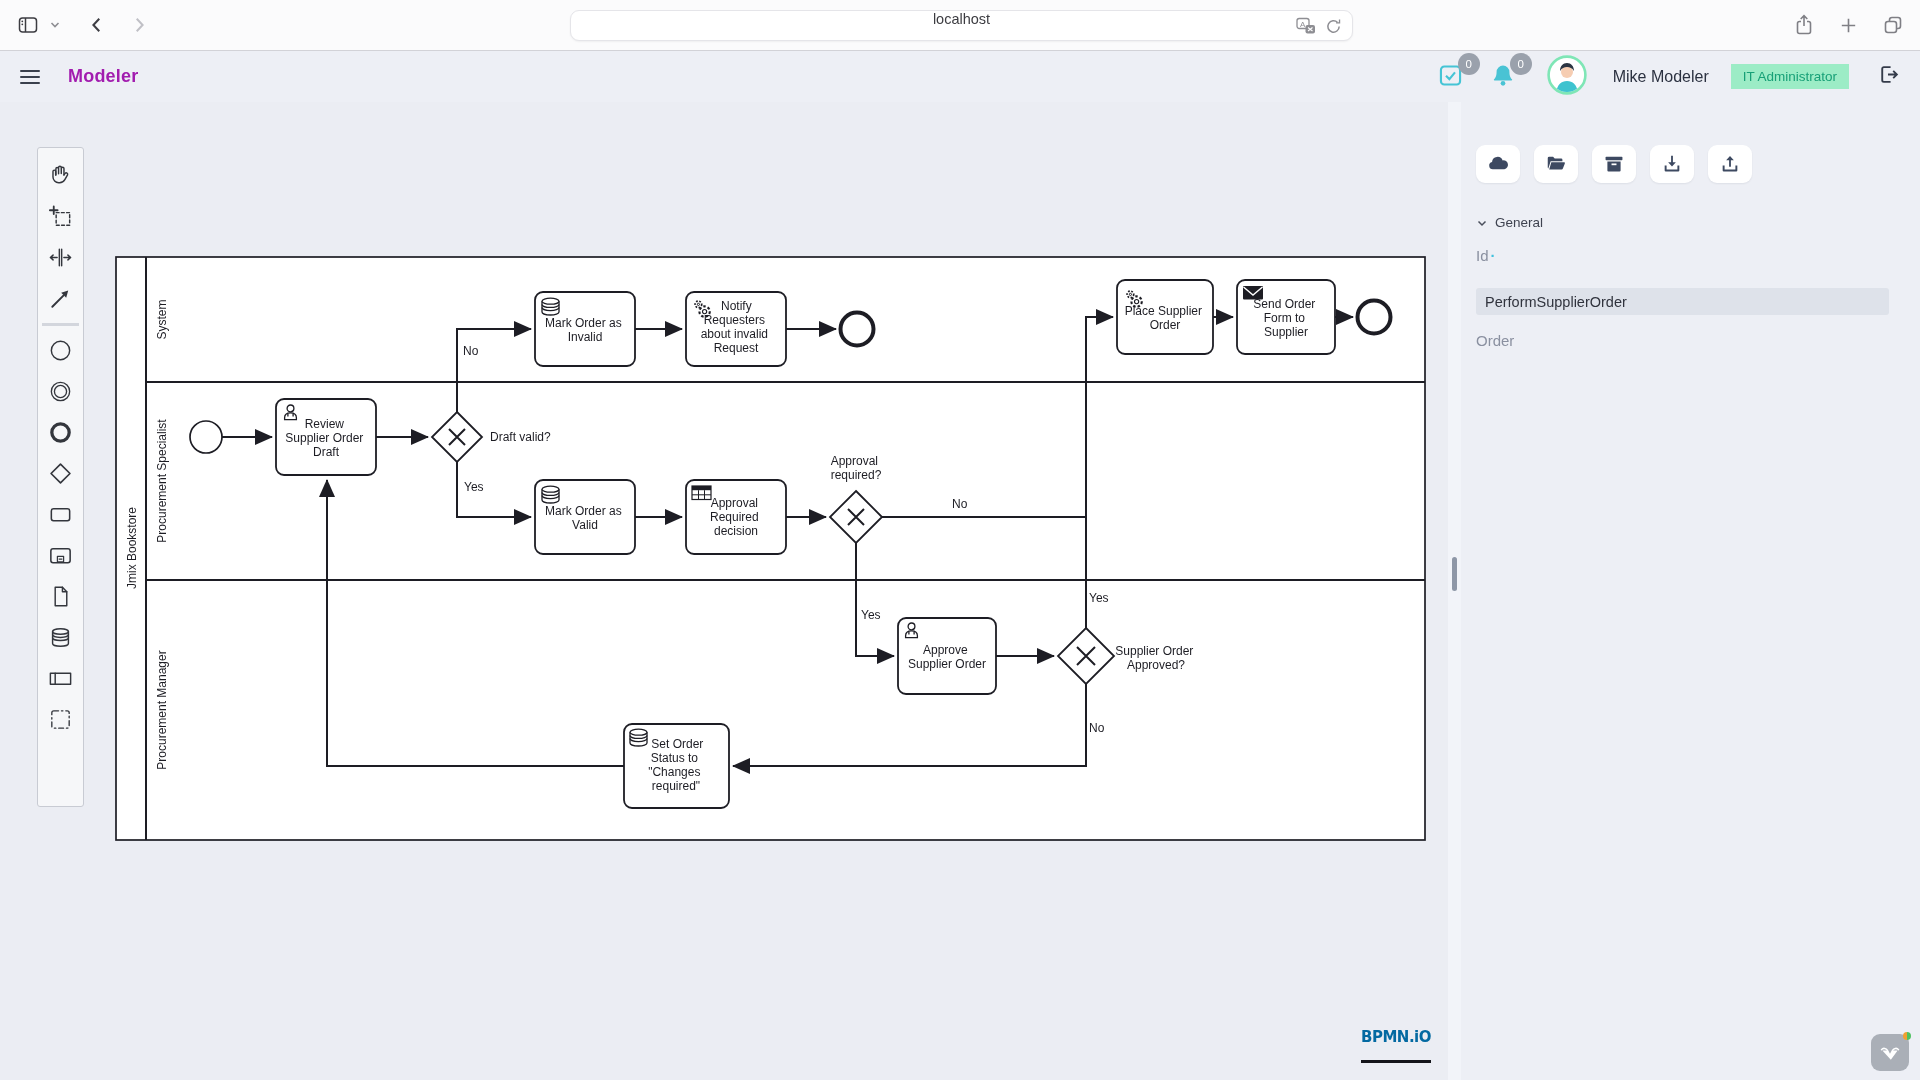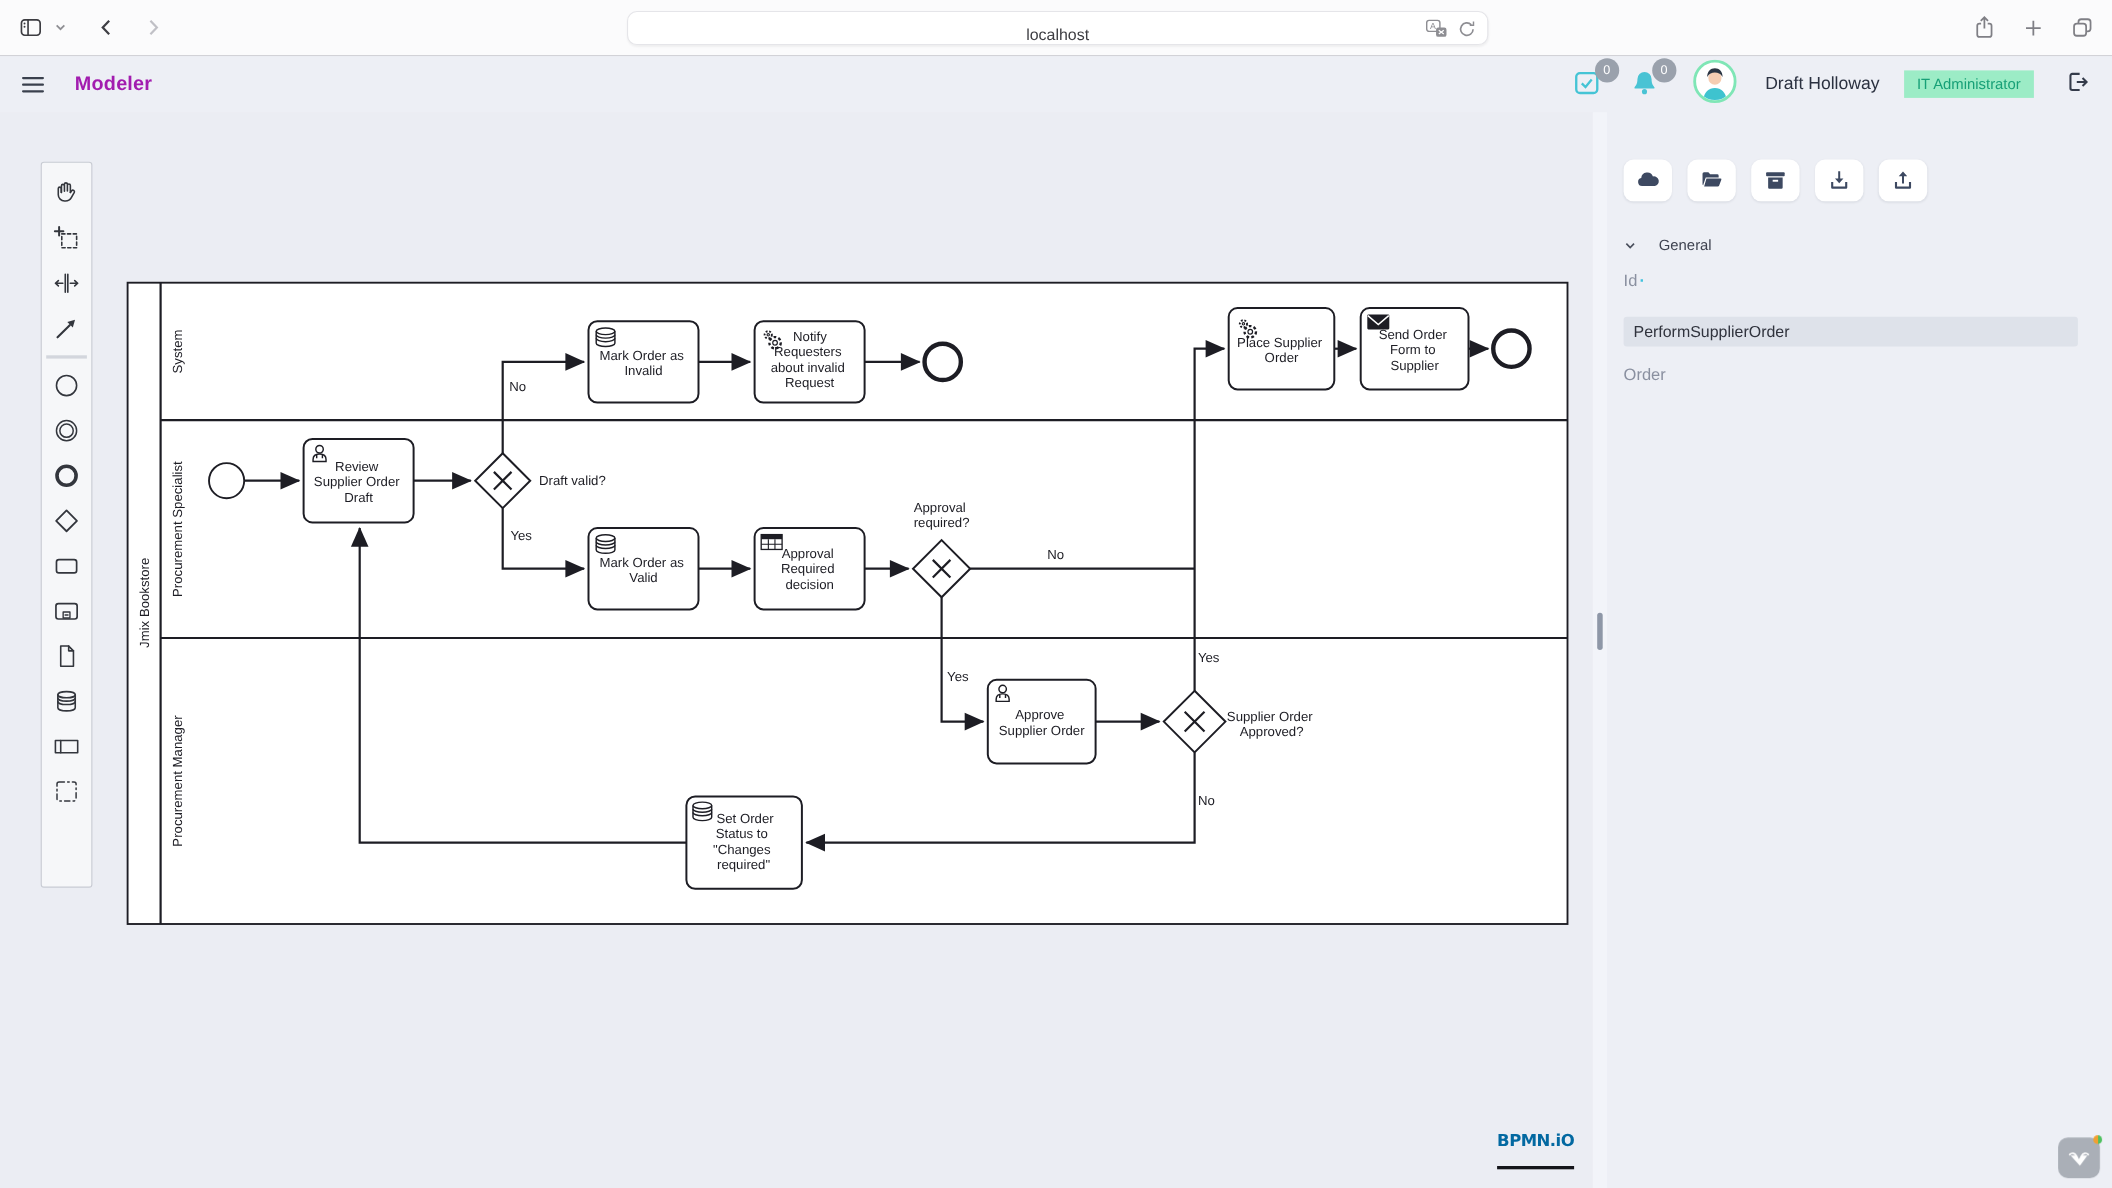--- a/index.html
+++ b/index.html
@@ -6,21 +6,21 @@
   html,body { width:1920px; height:1080px; overflow:hidden;
     font-family:"Liberation Sans", sans-serif; background:#ebedf3; }
 
   
   .browser-bar { position:relative; height:51px; background:#fbfbfc;
     border-bottom:1px solid #d2d2d7; }
   .bb-left { position:absolute; left:16px; top:0; height:50px; display:flex; align-items:center; gap:10px; }
   .addr-pill { position:absolute; left:570px; top:10px; width:783px; height:31px;
     background:#fff; border:1px solid #e5e5e9; border-radius:9px;
     box-shadow:0 1px 2px rgba(0,0,0,.05);
-    display:flex; align-items:flex-end; justify-content:center;
+    display:flex; align-items:flex-start; justify-content:center;
     font-size:14.5px; color:#3c3c41; }
   .addr-icons { position:absolute; right:10px; top:6px; display:flex; gap:9px; align-items:center; }
   .bb-right { position:absolute; right:16px; top:0; height:50px; display:flex; align-items:center; gap:23px; }
   .bb-btn { display:flex; align-items:center; justify-content:center; cursor:pointer; }
 
   
   .app-header { height:51px; background:#edeff5; display:flex; align-items:center; padding:0 20px; }
   .burger { width:20px; display:flex; flex-direction:column; gap:4px; margin-right:28px; cursor:pointer; }
   .burger span { display:block; height:2px; background:#3a404d; border-radius:1px; }
   .app-title { font-size:18px; font-weight:bold; color:#a21caf; letter-spacing:.2px; }
@@ -55,21 +55,21 @@
   .bp-edge { stroke:#1d1d24; stroke-width:2; fill:none; }
   .bp-lbl { font-size:12px; fill:#1d1d24; }
   .bp-ic { stroke:#1d1d24; fill:none; stroke-width:1.3; }
 
   
   .ptoolbar { display:flex; gap:14px; }
   .ptool-btn { width:44px; height:38px; background:#fff; border:none; border-radius:9px;
     display:flex; align-items:center; justify-content:center; cursor:pointer;
     box-shadow:0 1px 2px rgba(16,24,40,.07); }
   .ptool-btn svg { fill:#3d4961; }
-  .psection { margin-top:32px; display:flex; align-items:center; gap:20px;
+  .psection { margin-top:32px; display:flex; align-items:center; gap:7px;
     font-size:13.5px; color:#3f4350; cursor:pointer; }
   .plabel { margin-top:17px; margin-bottom:6px; font-size:15px; color:#8a90a0; }
   .plabel .req-dot { color:#3fc1dd; font-weight:bold; margin-left:2px; }
   .pinput { display:block; width:413px; height:27px; background:#dee2ea; border:none;
     border-radius:3px; padding:0 9px; font-size:14.5px; color:#30333d;
     font-family:"Liberation Sans", sans-serif;margin-top:24px; }
 
   
   .bpmn-logo { position:absolute; right:17px; bottom:17px; font-family:"DejaVu Sans", sans-serif;
     font-size:15px; font-weight:800; letter-spacing:-.5px; color:#0369a1;
@@ -182,21 +182,21 @@
             </clipPath>
           </defs>
         <circle cx="20" cy="20" r="18.4" fill="#fff" stroke="#7fe6b6" stroke-width="2.6"></circle>
         <g clip-path="url(#avclip)">
           <circle cx="20" cy="17" r="6" fill="#f6cdb2"></circle>
           <path d="M13 16c0-5 3-8 7-8s7 3 7 8c-2-3-4-4-7-4s-5 1-7 4z" fill="#2b3442"></path>
           <path d="M9 38c1-8 5-12 11-12s10 4 11 12z" fill="#3ec3cf"></path>
         </g>
       </svg>
     </span>
-    <span class="uname">Draft Holloway</span>
+    <span class="uname">Mike Modeler</span>
     <span class="role-badge">IT Administrator</span>
     <span style="margin-left:6px">
       <svg width="23" height="23" viewBox="0 0 22 22" fill="none" stroke="#343b4a" stroke-width="1.8">
         <path d="M13 4H6.5A1.5 1.5 0 0 0 5 5.5v11A1.5 1.5 0 0 0 6.5 18H13"></path>
         <path d="M10.5 11h8.5 M15.5 7.5 19 11l-3.5 3.5" fill="none"></path>
       </svg>
     </span>
   </div>
 </div>
 

